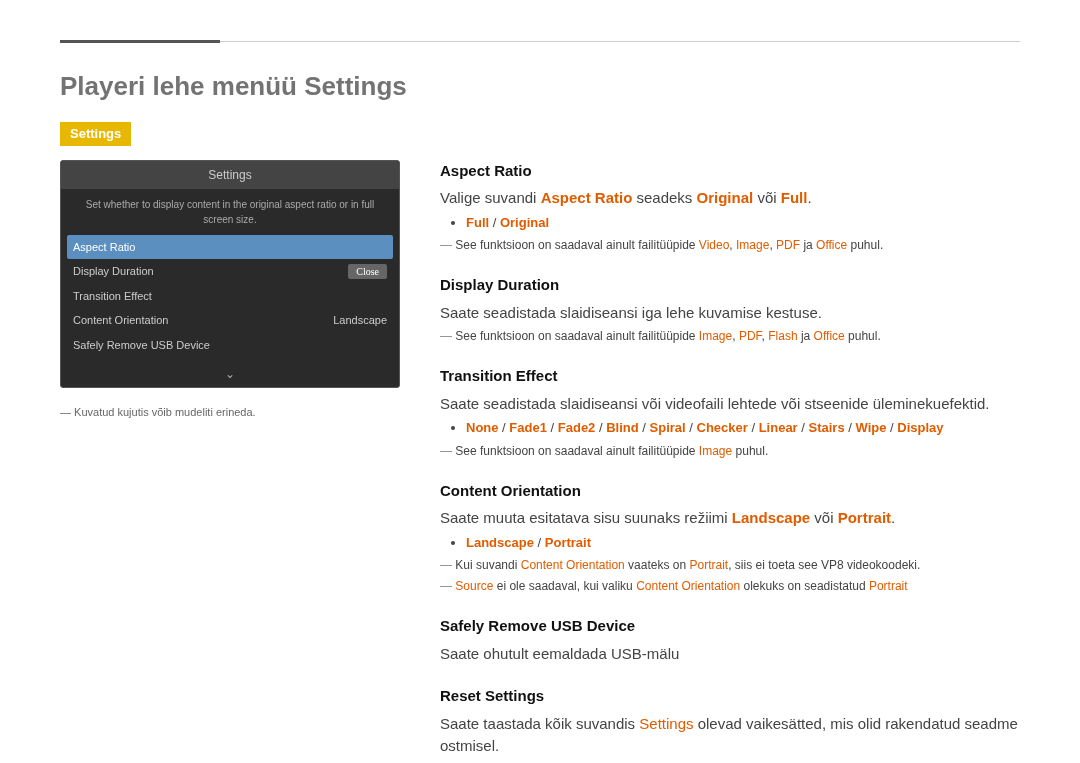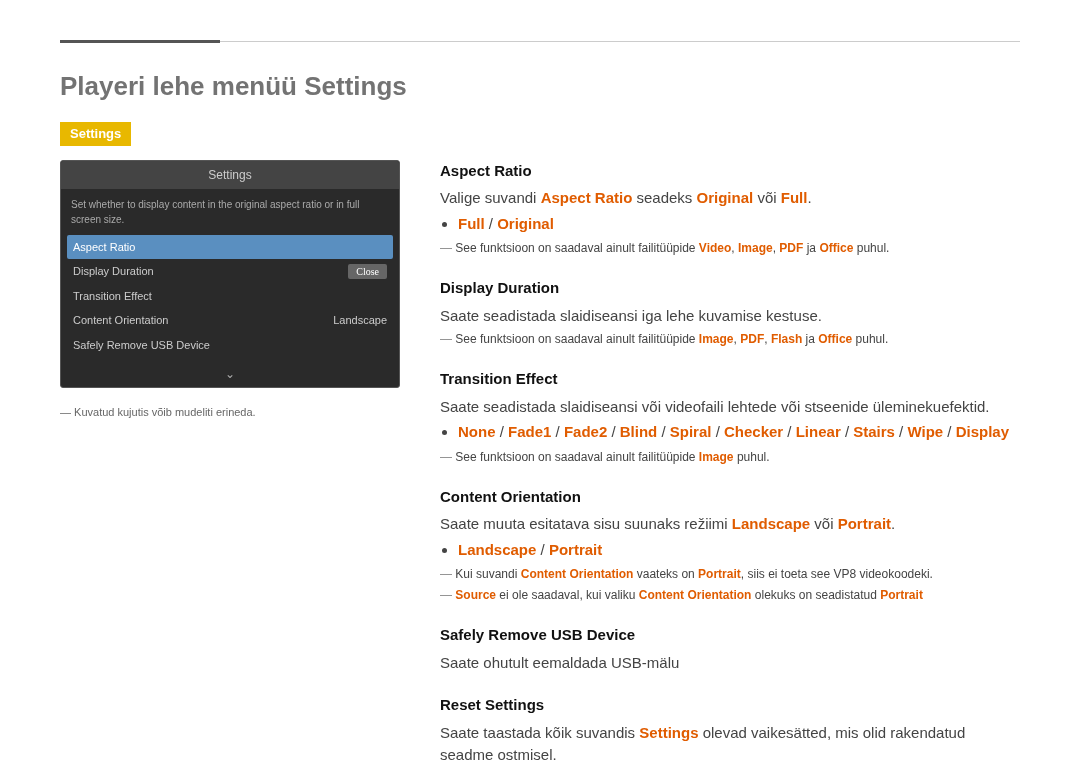--- a/index.html
+++ b/index.html
@@ -66,20 +66,21 @@
       background: #444;
       color: #ccc;
       text-align: center;
       padding: 5px 10px;
       font-size: 12px;
     }
     .settings-ui-description {
       color: #aaa;
       font-size: 10px;
       padding: 8px 10px 4px 10px;
+      text-align: center;
     }
     .settings-ui-list {
       padding: 4px 6px;
     }
     .settings-ui-item {
       display: flex;
       justify-content: space-between;
       align-items: center;
       padding: 4px 6px;
       font-size: 11px;
@@ -135,31 +136,31 @@
       color: #444;
       font-size: 12px;
       margin-bottom: 3px;
     }
     .section-note::before {
       content: '— ';
       color: #888;
     }
     .bullet-item {
       color: #444;
-      font-size: 15px;
-      margin-left: 8px;
+      font-size: 13px;
+      margin-left: 16px;
       list-style: disc;
       margin-bottom: 3px;
     }
     .bullet-list {
       margin-left: 10px;
       margin-bottom: 4px;
     }
     .orange { color: #e05c00; font-weight: bold; }
-    .bold-text { font-weight: bold; }
+    .bold-text { font-weight: normal; }
   </style>
 </head>
 <body>
 
 <div class="page-container">
   
   <div class="top-divider-container">
     <div class="top-divider-left"></div>
     <div class="top-divider-right"></div>
   </div>

